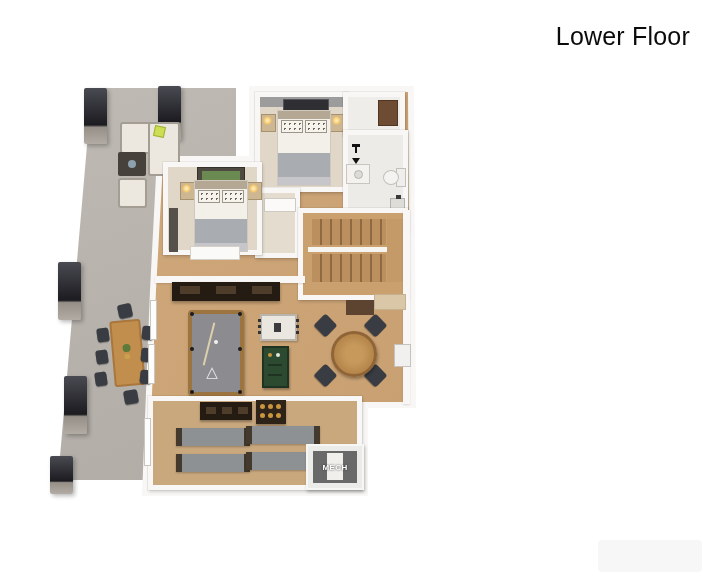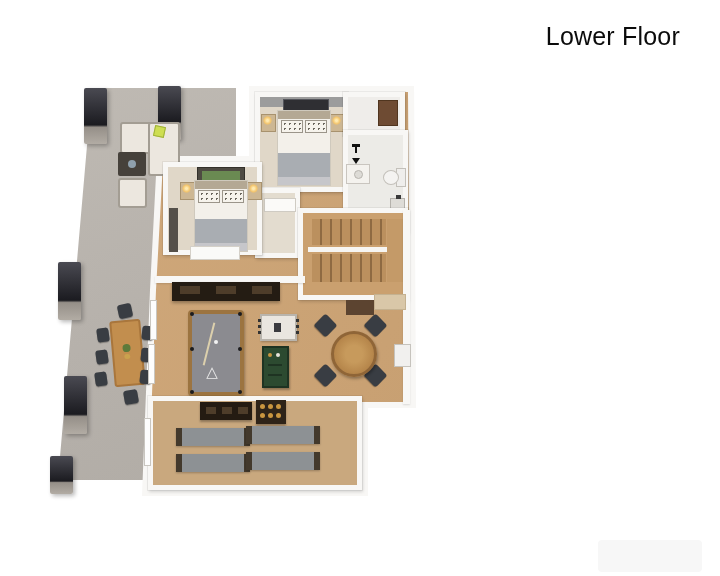--- a/index.html
+++ b/index.html
@@ -1,20 +1,20 @@
 <!DOCTYPE html>
 <html><head>
 <meta charset="utf-8">
 <style>
   html,body{margin:0;padding:0;background:#fff;}
   #canvas{position:relative;width:720px;height:576px;background:#ffffff;overflow:hidden;
           font-family:"Liberation Sans", sans-serif;}
   .abs{position:absolute;}
   .layer{position:absolute;left:0;top:0;width:720px;height:576px;}
-  #title{position:absolute;top:22px;right:40px;font-size:25px;color:#0b0b0b;letter-spacing:.2px;}
+  #title{position:absolute;top:22px;right:30px;font-size:25px;color:#0b0b0b;letter-spacing:.2px;}
   
   .patio{background:linear-gradient(160deg,#c2bdb6 0%,#b6b1ab 45%,#aba69f 100%);
          clip-path:polygon(92px 88px,236px 88px,236px 162px,168px 162px,156px 300px,150px 480px,58px 480px);
          filter:drop-shadow(2px 3px 4px rgba(0,0,0,.15));}
   .shell{background:#f8f7f5;
          clip-path:polygon(157px 156px,249px 156px,249px 86px,414px 86px,416px 408px,368px 408px,368px 496px,142px 496px,146px 392px,150px 290px);
          filter:drop-shadow(2px 4px 5px rgba(0,0,0,.18));}
   .wood{background:linear-gradient(115deg,#d2ab7e 0%,#c9a173 55%,#c09a6e 100%);
         clip-path:polygon(163px 162px,255px 162px,255px 92px,408px 92px,410px 402px,362px 402px,362px 490px,148px 490px,152px 394px,156px 290px);}
   .unfinished{background:linear-gradient(180deg,#ec356%,#ebebed 0%,#e7e7e9 80%,#dadadc 97%);
@@ -204,15 +204,20 @@
     <div class="abs" style="left:20px;top:4px;width:5px;height:5px;border-radius:50%;background:#c9953f;"></div>
     <div class="abs" style="left:4px;top:13px;width:5px;height:5px;border-radius:50%;background:#c9953f;"></div>
     <div class="abs" style="left:12px;top:13px;width:5px;height:5px;border-radius:50%;background:#c9953f;"></div>
     <div class="abs" style="left:20px;top:13px;width:5px;height:5px;border-radius:50%;background:#c9953f;"></div>
   </div>
   <div class="platform" style="left:176px;top:428px;"></div>
   <div class="platform" style="left:246px;top:426px;"></div>
   <div class="platform" style="left:176px;top:454px;"></div>
   <div class="platform" style="left:246px;top:452px;"></div>
 
+  <div class="abs" style="left:306px;top:444px;width:54px;height:42px;background:#ebebe9;border:2px solid #f6f6f4;box-shadow:1px 2px 3px rgba(0,0,0,.25);">
+    <div class="abs" style="left:5px;top:5px;width:44px;height:32px;background:#696969;"></div>
+    <div class="abs" style="left:19px;top:7px;width:16px;height:27px;background:#f0efec;"></div>
+    <div class="mech-label" style="left:5px;top:5px;width:44px;height:32px;">MECH</div>
+  </div>
 
   <div class="watermark"></div>
 </div>
 
 </body></html>

